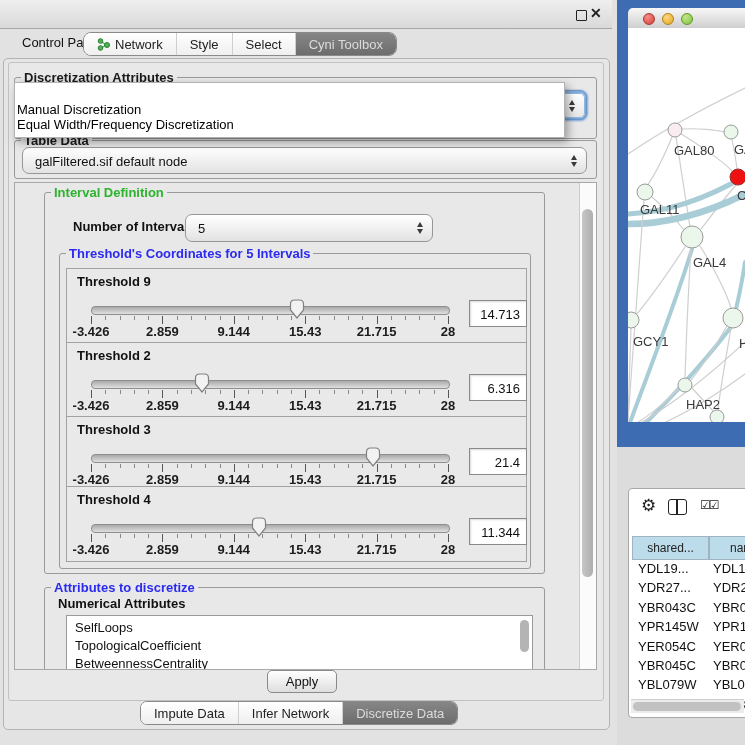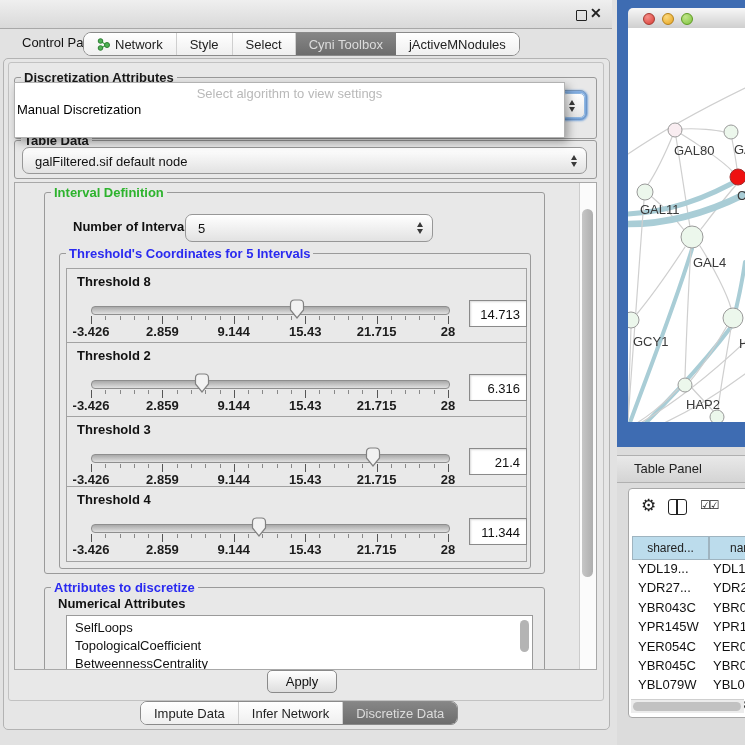--- a/index.html
+++ b/index.html
@@ -106,42 +106,39 @@
       </div>
       <div class="tab">
         <span>Style</span>
       </div>
       <div class="tab">
         <span>Select</span>
       </div>
       <div class="tab sel">
         <span>Cyni Toolbox</span>
       </div>
-      <div class="tab">
-        <span>jActiveMNodules</span>
-      </div>
     </div>
 
   <div class="abs" id="outer-panel"></div>
   <div class="abs" id="inner-panel"></div>
 
   <div class="abs group" id="algo-group">
     <span class="gtitle g-dark">Discretization Attributes</span>
   </div>
   <div class="abs combo" id="algo-combo"></div>
   <div class="abs" id="algo-spin">
     <div class="spin">
         <div class="arr-up"></div>
         <div class="arr-dn"></div>
       </div>
   </div>
 
   <div class="abs" id="algo-popup">
-    <div id="popup-hint">Select algorithm to view settings</div>
     <div class="popup-item" id="popup-item-0">Manual Discretization</div>
+    <div class="popup-item" id="popup-item-1">Equal Width/Frequency Discretization</div>
   </div>
 
   <div class="abs group" id="tdata-group">
     <span class="gtitle g-dark">Table Data</span>
   </div>
   <div class="abs combo" id="tdata-combo">
     <span class="ctext">galFiltered.sif default node</span>
     <div class="spin">
         <div class="arr-up"></div>
         <div class="arr-dn"></div>
@@ -157,21 +154,21 @@
         <span class="ctext">5</span>
         <div class="spin">
             <div class="arr-up"></div>
             <div class="arr-dn"></div>
           </div>
       </div>
       <div class="group" id="coords-group">
         <span class="gtitle g-blue">Threshold's Coordinates for 5 Intervals</span>
         <div id="threshold-rows">
             <div class="throw" style="top: 14px;">
-              <div class="th-label">Threshold 8</div>
+              <div class="th-label">Threshold 9</div>
               <div class="track"></div>
               <div class="tick major" style="left: 24px;"></div>
               <div class="tick minor" style="left: 38.28px;"></div>
               <div class="tick minor" style="left: 52.56px;"></div>
               <div class="tick minor" style="left: 66.84px;"></div>
               <div class="tick minor" style="left: 81.12px;"></div>
               <div class="tick major" style="left: 95.4px;"></div>
               <div class="tick minor" style="left: 109.68px;"></div>
               <div class="tick minor" style="left: 123.96px;"></div>
               <div class="tick minor" style="left: 138.24px;"></div>
@@ -413,23 +410,20 @@
         <text x="5" y="318" font-size="13" fill="#3a3a3a" font-family="&quot;Liberation Sans&quot;, sans-serif">GCY1</text>
         <circle cx="105" cy="290" r="10" fill="#ecf7ec" stroke="#9a9a9a" stroke-width="1"></circle>
         <text x="111" y="320" font-size="13" fill="#3a3a3a" font-family="&quot;Liberation Sans&quot;, sans-serif">H</text>
         <circle cx="57" cy="357" r="7" fill="#ecf7ec" stroke="#9a9a9a" stroke-width="1"></circle>
         <text x="58" y="381" font-size="13" fill="#3a3a3a" font-family="&quot;Liberation Sans&quot;, sans-serif">HAP2</text>
         <circle cx="89" cy="389" r="7" fill="#ecf7ec" stroke="#9a9a9a" stroke-width="1"></circle>
       </svg>
   </div>
 
   <div class="abs" id="right-lower"></div>
-  <div class="abs" id="tp-bar">
-    <div id="tp-title">Table Panel</div>
-  </div>
 
   <div class="abs" id="tp-panel">
     <div id="tp-gear">⚙</div>
     <div id="tp-colicon"></div>
     <div id="tp-checks">☑☑</div>
     <div class="hcell" style="left:3px;width:75px;">shared...</div>
     <div class="hcell" style="left:80px;width:70px;">name</div>
     <div id="tp-rows">
         <div class="trow" style="left: 9px; top: 72px;">YDL19...</div>
         <div class="trow" style="left: 84px; top: 72px;">YDL1</div>

